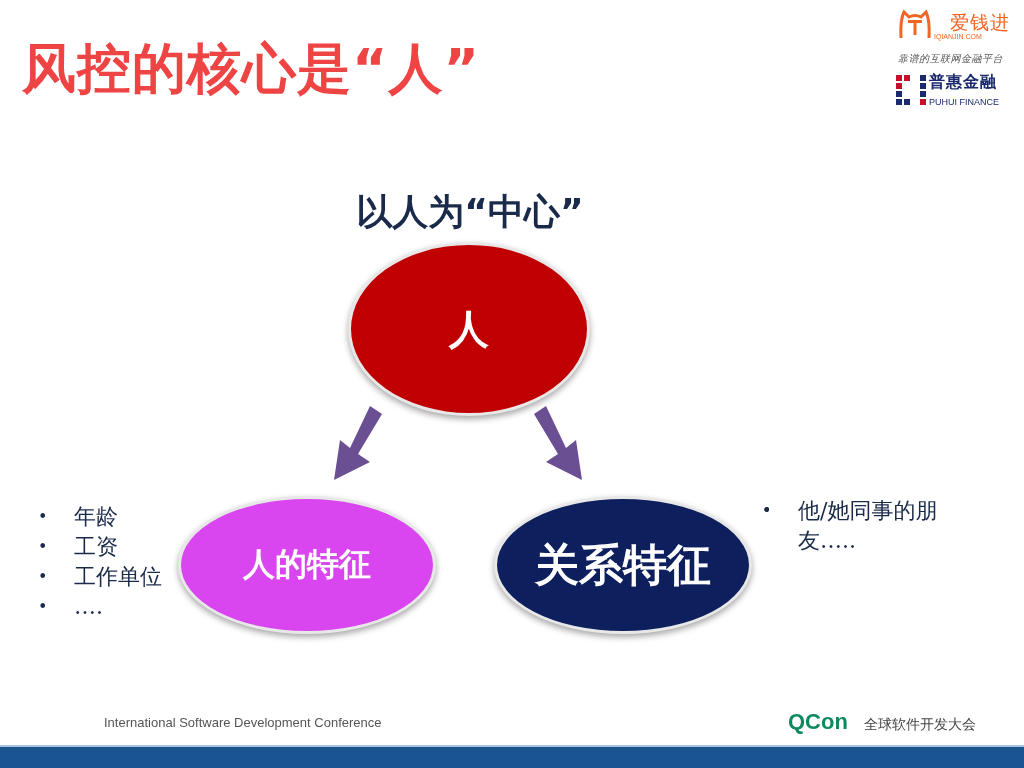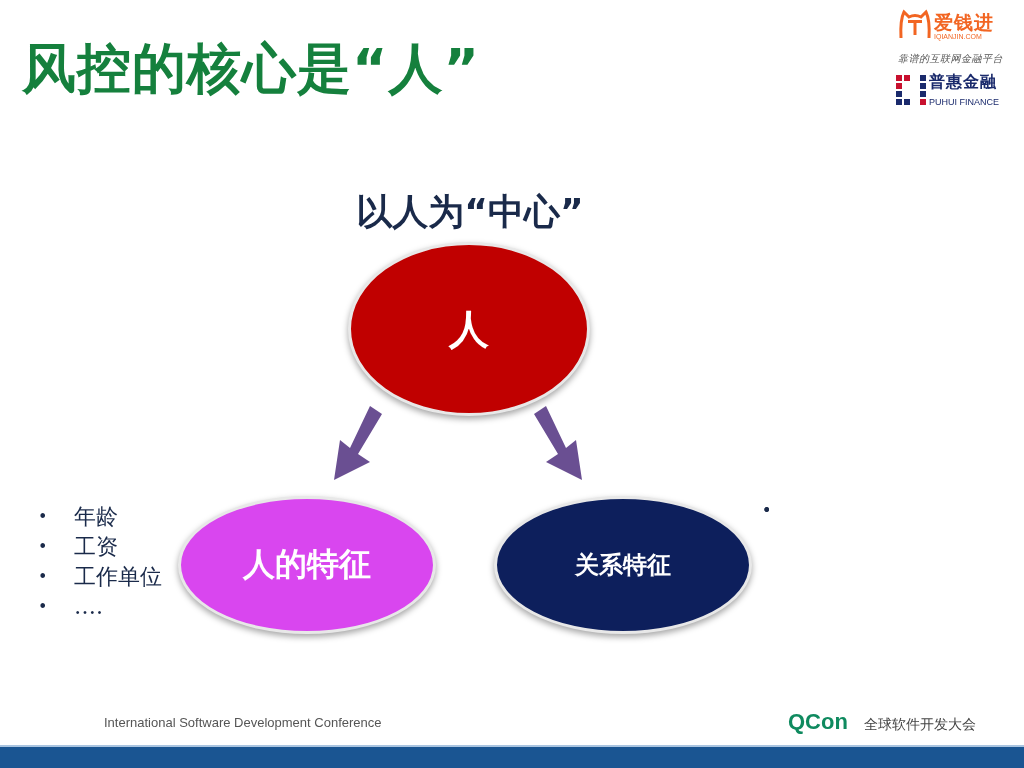--- a/index.html
+++ b/index.html
@@ -1,31 +1,31 @@
 <!DOCTYPE html>
 <html><head>
 <meta charset="utf-8">
 <style>
   html,body{margin:0;padding:0;}
   body{width:1024px;height:768px;position:relative;background:#fff;overflow:hidden;font-family:"DejaVu Sans","Liberation Sans",sans-serif;}
-  .title{position:absolute;left:22px;top:34px;font-size:54px;font-weight:bold;color:#15803d;letter-spacing:1px;line-height:70px;}
+  .title{position:absolute;left:22px;top:34px;font-size:54px;font-weight:bold;color:#ef4444;letter-spacing:1px;line-height:70px;}
   .logo1{position:absolute;left:898px;top:8px;width:120px;height:40px;}
-  .logo1 .brand{position:absolute;left:36px;top:2px;font-size:19px;font-weight:bold;color:#f26522;letter-spacing:1px;}
+  .logo1 .brand{position:absolute;left:52px;top:2px;font-size:19px;font-weight:normal;color:#f26522;letter-spacing:1px;}
   .logo1 .sub{position:absolute;left:36px;top:25px;font-size:7px;color:#f26522;font-family:"Liberation Sans",sans-serif;}
   .slogan{position:absolute;left:898px;top:52px;font-size:10px;color:#555;font-family:"DejaVu Serif",serif;font-style:italic;letter-spacing:0.5px;}
   .logo2{position:absolute;left:893px;top:72px;width:128px;height:38px;}
   .logo2 .grid{position:absolute;left:3px;top:3px;width:30px;height:30px;display:grid;grid-template-columns:repeat(4,6px);grid-gap:2px;}
   .logo2 .grid span{width:6px;height:6px;display:block;}
   .logo2 .brand{position:absolute;left:36px;top:0;font-size:16px;font-weight:bold;color:#1a2a6c;letter-spacing:1px;}
   .logo2 .sub{position:absolute;left:36px;top:25px;font-size:9px;color:#1a2a6c;font-family:Liberation Sans, sans-serif;}
   .center-title{position:absolute;left:0;width:940px;top:188px;text-align:center;font-size:36px;font-weight:bold;color:#1a2a4a;}
   .ellipse{position:absolute;border-radius:50%;display:flex;align-items:center;justify-content:center;color:#fff;font-weight:bold;box-shadow:0 3px 6px rgba(0,0,0,0.35);}
   .e-red{left:348px;top:242px;width:236px;height:168px;background:#c00000;border:3px solid #e8e8e8;font-size:40px;}
   .e-left{left:178px;top:496px;width:252px;height:132px;background:#d946ef;border:3px solid #e8e8e8;font-size:32px;}
-  .e-right{left:494px;top:496px;width:252px;height:132px;background:#0d1f5c;border:3px solid #e8e8e8;font-size:24px;}
+  .e-right{left:494px;top:496px;width:252px;height:132px;background:#0d1f5c;border:3px solid #e8e8e8;font-size:44px;}
   .arrow{position:absolute;}
   .list-left{position:absolute;left:38px;top:502px;width:140px;font-size:22px;color:#1a2a4a;font-family:"DejaVu Serif",serif;line-height:30px;}
   .list-right{position:absolute;left:762px;top:496px;width:230px;font-size:22px;color:#1a2a4a;font-family:"DejaVu Serif",serif;line-height:30px;}
   .li{position:relative;padding-left:36px;}
   .li .dot{position:absolute;left:0;top:0;font-size:16px;}
   .footer-text{position:absolute;left:68px;top:715px;font-size:13px;color:#555;font-family:"Liberation Sans",sans-serif;margin-left:36px;}
   .qcon{position:absolute;left:788px;top:709px;font-size:22px;font-weight:bold;color:#0f8a5f;font-family:"Liberation Sans",sans-serif;}
   .qcon .zh{font-size:14px;font-weight:normal;color:#444;margin-left:16px;}
   .footer-bar{position:absolute;left:0;top:745px;width:1024px;height:23px;background:#1a5592;border-top:2px solid #a9c4e0;}
 </style>
@@ -89,20 +89,20 @@
 
 <div class="list-left">
   <div class="li"><span class="dot">•</span><span>年龄</span></div>
   <div class="li"><span class="dot">•</span><span>工资</span></div>
   <div class="li"><span class="dot">•</span><span>工作单位</span></div>
   <div class="li"><span class="dot">•</span><span>….</span></div>
 </div>
 
 <div class="list-right">
   <div class="li"><span class="dot">•</span></div>
-  <div class="li"><span class="dot">•</span></div>
+  <div class="li"><span class="dot">•</span><span>他/她同事的朋友…..</span></div>
 </div>
 
 <div class="footer-text">International Software Development Conference</div>
 <div class="qcon">
   <span>QCon</span><span class="zh">全球软件开发大会</span>
 </div>
 <div class="footer-bar"></div>
 
 </body></html>

